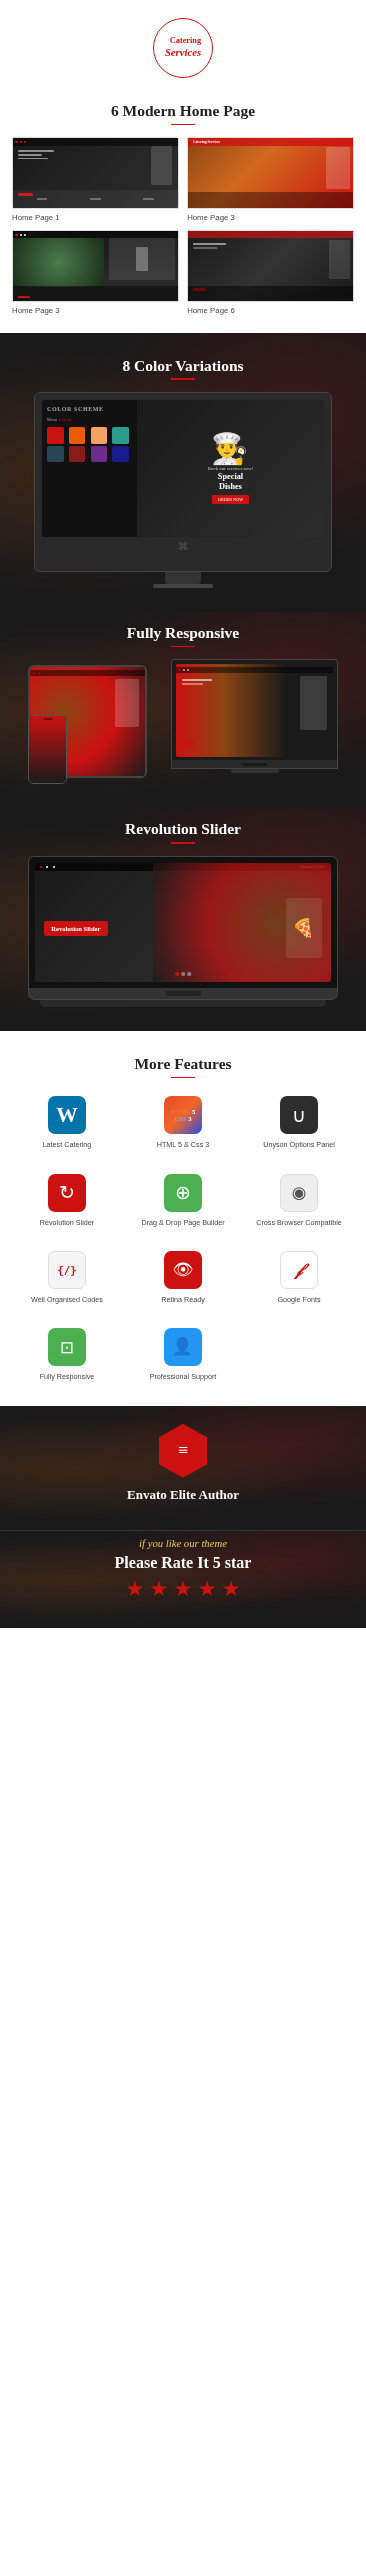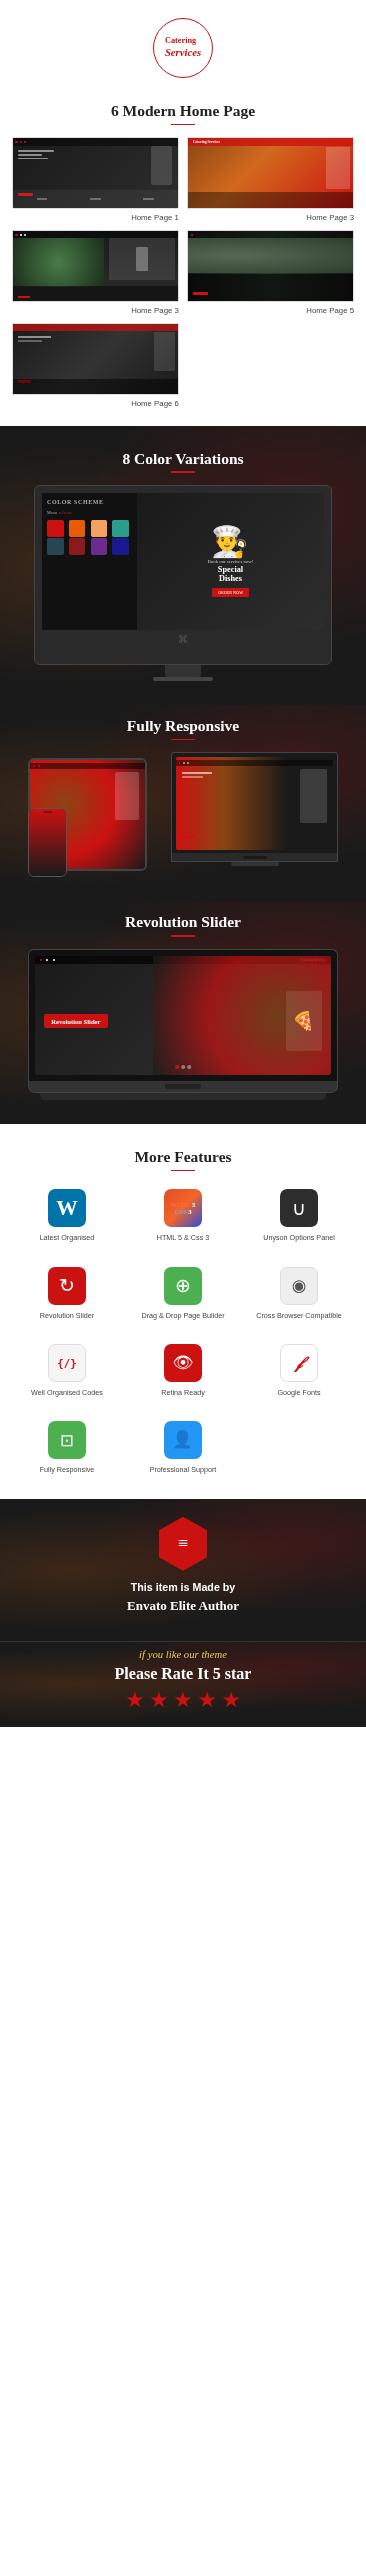--- a/index.html
+++ b/index.html
@@ -24,21 +24,21 @@
       height: 60px;
       background: #fff;
       position: relative;
       display: flex;
       flex-direction: column;
       align-items: center;
       justify-content: center;
       margin: 0 auto;
     }
     .logo-badge-inner {
-      text-align: left;
+      text-align: right;
       color: #cc1111;
       font-size: 7.2px;
       font-weight: bold;
       line-height: 1.3;
     }
     .logo-badge-inner .word1 { font-size: 8.3px; }
     .logo-badge-inner .word2 { font-size: 10.7px; font-style: italic; }
 
     
     .home-pages-section {
@@ -58,21 +58,21 @@
       height: 1.8px;
       background: #cc1111;
       margin: 0 auto 12px;
     }
     .home-pages-grid {
       display: grid;
       grid-template-columns: 1fr 1fr;
       gap: 8.3px;
     }
     .home-page-item {
-      text-align: right;
+      text-align: left;
     }
     .home-page-thumb {
       width: 100%;
       height: 72px;
       border: 0.6px solid #ddd;
       border-radius: 1.8px;
       overflow: hidden;
       position: relative;
       background: #1a1a1a;
     }
@@ -391,21 +391,21 @@
       color: #fff;
       font-size: 13px;
       font-weight: bold;
       font-family: 'Georgia', serif;
       margin-bottom: 9px;
     }
 
     
     .rate-section {
       background: #1a1a1a;
-      padding: 6px 12px 16px;
+      padding: 6px 12px 28px;
       text-align: center;
       border-top: 0.6px solid #333;
     }
     .rate-italic {
       color: #e8c85a;
       font-style: italic;
       font-size: 10.7px;
       font-family: 'Georgia', serif;
       margin-bottom: 4.8px;
     }
@@ -506,34 +506,20 @@
             <div style="width:12px;height:24px;background:rgba(255,255,255,0.3);border-radius:1.2px;"></div>
           </div>
           <div style="position:absolute;bottom:0;left:0;right:0;height:15px;background:rgba(0,0,0,0.5);"></div>
           <div style="position:absolute;bottom:3px;left:4.8px;width:12px;height:2.4px;background:#cc1111;border-radius:0.6px;"></div>
         </div>
       </div>
       <div class="home-page-label">Home Page 3</div>
     </div>
 
 
-    <div class="home-page-item">
-      <div class="home-page-thumb">
-        <div class="thumb-img" style="background:linear-gradient(to right,#1a1a1a,#2a3a2a,#1a1a1a);position:relative;">
-          <div class="thumb-bar">
-              <div class="thumb-bar-dot"></div>
-            </div>
-
-          <div style="position:absolute;top:7.2px;left:0;width:100%;height:50%;background:radial-gradient(ellipse at 30% 50%,#556b55,#2d3d2d);"></div>
-          <div style="position:absolute;bottom:0;left:0;right:0;height:27px;background:rgba(0,0,0,0.6);"></div>
-          <div style="position:absolute;bottom:6px;left:4.8px;width:15px;height:3px;background:#cc1111;border-radius:0.6px;"></div>
-        </div>
-      </div>
-      <div class="home-page-label">Home Page 5</div>
-    </div>
 
     <div class="home-page-item">
       <div class="home-page-thumb">
         <div class="thumb-img" style="background:linear-gradient(135deg,#1a1a1a,#333,#1a1a1a);position:relative;">
           <div class="thumb-bar" style="background:rgba(204,17,17,0.7);"></div>
           <div style="position:absolute;top:8.3px;right:3px;width:21px;height:39px;background:rgba(255,255,255,0.12);border-radius:1.2px;"></div>
           <div style="position:absolute;top:12px;left:4.8px;width:33px;height:1.8px;background:rgba(255,255,255,0.5);border-radius:0.6px;"></div>
           <div style="position:absolute;top:16px;left:4.8px;width:24px;height:1.8px;background:rgba(255,255,255,0.3);border-radius:0.6px;"></div>
           <div style="position:absolute;bottom:10.7px;left:4.8px;width:13px;height:3px;background:#cc1111;border-radius:0.6px;"></div>
           <div style="position:absolute;bottom:0;left:0;right:0;height:15px;background:rgba(0,0,0,0.5);"></div>
@@ -672,21 +658,21 @@
 <section class="features-section">
   <h2 class="section-title" style="color:#222;">More Features</h2>
   <div class="section-divider"></div>
 
   <div class="features-grid">
 
     <div class="feature-item">
       <div class="feature-icon icon-wp" style="border-radius:7.2px;">
         <span style="font-size:21.5px;font-weight:bold;font-family:Georgia;color:#fff;">W</span>
       </div>
-      <div class="feature-label">Latest Organised</div>
+      <div class="feature-label">Latest Catering</div>
     </div>
 
     <div class="feature-item">
       <div class="feature-icon" style="background:linear-gradient(135deg,#E44D26,#F16529,#264de4);border-radius:7.2px;flex-direction:column;gap:0;">
         <div style="color:#fff;font-size:6.6px;font-weight:bold;line-height:1.1;text-align:center;">
           <span style="color:#ff6b35;">HTML</span><span style="color:#fff;"> 5</span><br>
           <span style="color:#6dabf5;">CSS</span><span style="color:#fff;"> 3</span>
         </div>
       </div>
       <div class="feature-label">HTML 5 &amp; Css 3</div>
@@ -755,21 +741,20 @@
       <div class="feature-label">Professional Support</div>
     </div>
 
   </div>
 </section>
 
 <section class="envato-section food-bg">
   <div class="envato-hexagon">
     <span class="envato-icon-inner">≡</span>
   </div>
-  <p class="envato-title">This item is Made by</p>
   <p class="envato-subtitle">Envato Elite Author</p>
 </section>
 
 <section class="rate-section food-bg">
   <p class="rate-italic">if you like our theme</p>
   <p class="rate-bold">Please Rate It 5 star</p>
   <div class="stars">
     <span class="star">★</span>
     <span class="star">★</span>
     <span class="star">★</span>

